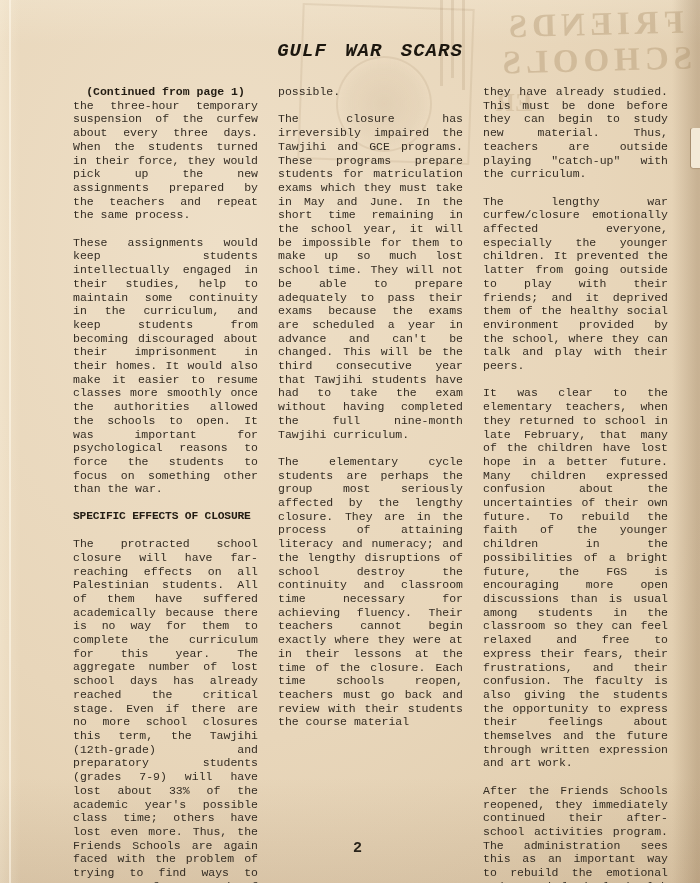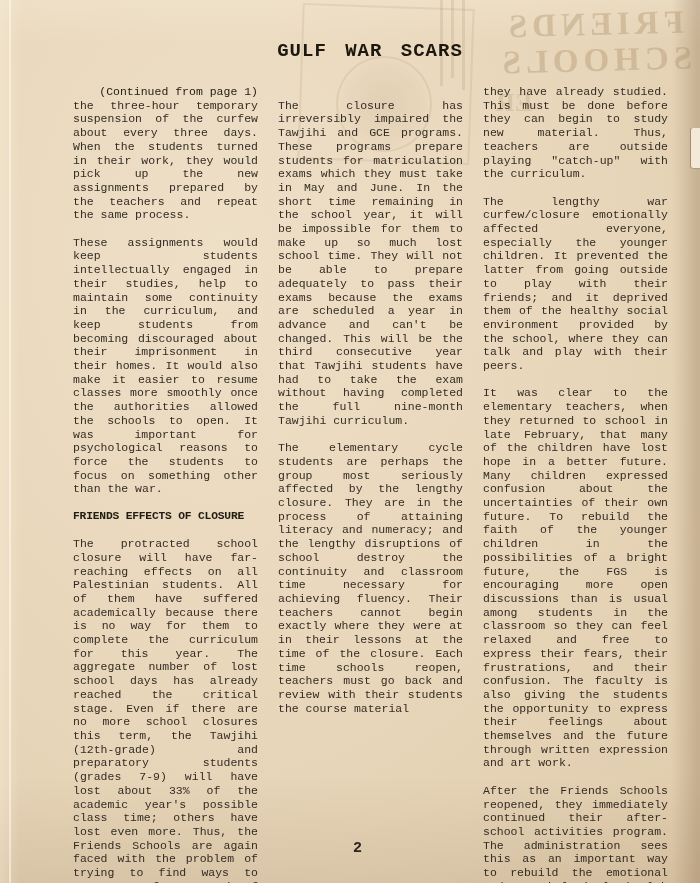--- a/index.html
+++ b/index.html
@@ -60,36 +60,37 @@
   .wm-pen3 { left: 462px; height: 90px; }
 
   .title-wrap {
     position: absolute; left: 73px; width: 594px; top: 40px;
     text-align: center;
   }
   .title {
     font-size: 19px; font-weight: bold; color: #1c170f;
     letter-spacing: 1px; word-spacing: 6px;
     display: inline-block;
+    font-style: italic;
   }
   .cols {
     position: absolute; left: 73px; top: 85px; width: 594px;
     display: flex; gap: 20px;
   }
   .col {
     width: 185px; flex: 0 0 185px;
     font-size: 11.5px; line-height: 13.7px;
     text-align: justify;
     color: #332c23;
   }
   .col p { margin: 13.7px 0 0 0; }
   .col p.first { margin-top: 0; }
   .lead, .tail {
-    font-weight: normal; color: #221c13;
-    text-align: right;
+    font-weight: bold; color: #221c13;
+    text-align: center;
   }
   .col h2 {
     font-size: 11.3px; font-weight: bold; color: #221c13;
     margin: 13.7px 0; white-space: nowrap; letter-spacing: -0.2px;
     text-align: left;
   }
   .page-number {
     position: absolute; left: 338px; top: 840px; width: 40px;
     text-align: center;
     font-size: 15px; font-weight: bold; color: #2a241b;
@@ -114,27 +115,28 @@
 <div class="wm wm-fragment">ER</div>
 
 <div class="title-wrap">
   <span class="title">GULF WAR SCARS</span>
 </div>
 
 <div class="cols">
 
   <div class="col">
     <div class="lead">(Continued from page 1)</div>
-    <p class="first">the three-hour temporary suspension of the curfew about every three days. When the students turned in their work, they would pick up the new assignments prepared by the teachers and repeat the same process.</p>
+    <p class="first">the three-hour temporary suspension of the curfew about every three days. When the students turned in their force, they would pick up the new assignments prepared by the teachers and repeat the same process.</p>
     <p>These assignments would keep students intellectually engaged in their studies, help to maintain some continuity in the curriculum, and keep students from becoming discouraged about their imprisonment in their homes. It would also make it easier to resume classes more smoothly once the authorities allowed the schools to open. It was important for psychological reasons to force the students to focus on something other than the war.</p>
-    <h2>FRIENDS EFFECTS OF CLOSURE</h2>
+    <h2>SPECIFIC EFFECTS OF CLOSURE</h2>
     <p class="first">The protracted school closure will have far-reaching effects on all Palestinian students. All of them have suffered academically because there is no way for them to complete the curriculum for this year. The aggregate number of lost school days has already reached the critical stage. Even if there are no more school closures this term, the Tawjihi (12th-grade) and preparatory students (grades 7-9) will have lost about 33% of the academic year's possible class time; others have lost even more. Thus, the Friends Schools are again faced with the problem of trying to find ways to compensate for as much of the lost school time as is</p>
   </div>
 
   <div class="col">
+    <p class="first">possible.</p>
     <p>The closure has irreversibly impaired the Tawjihi and GCE programs. These programs prepare students for matriculation exams which they must take in May and June. In the short time remaining in the school year, it will be impossible for them to make up so much lost school time. They will not be able to prepare adequately to pass their exams because the exams are scheduled a year in advance and can't be changed. This will be the third consecutive year that Tawjihi students have had to take the exam without having completed the full nine-month Tawjihi curriculum.</p>
     <p>The elementary cycle students are perhaps the group most seriously affected by the lengthy closure. They are in the process of attaining literacy and numeracy; and the lengthy disruptions of school destroy the continuity and classroom time necessary for achieving fluency. Their teachers cannot begin exactly where they were at in their lessons at the time of the closure. Each time schools reopen, teachers must go back and review with their students the course material</p>
   </div>
 
   <div class="col">
     <p class="first">they have already studied. This must be done before they can begin to study new material. Thus, teachers are outside playing "catch-up" with the curriculum.</p>
     <p>The lengthy war curfew/closure emotionally affected everyone, especially the younger children. It prevented the latter from going outside to play with their friends; and it deprived them of the healthy social environment provided by the school, where they can talk and play with their peers.</p>
     <p>It was clear to the elementary teachers, when they returned to school in late February, that many of the children have lost hope in a better future. Many children expressed confusion about the uncertainties of their own future. To rebuild the faith of the younger children in the possibilities of a bright future, the FGS is encouraging more open discussions than is usual among students in the classroom so they can feel relaxed and free to express their fears, their frustrations, and their confusion. The faculty is also giving the students the opportunity to express their feelings about themselves and the future through written expression and art work.</p>
     <p>After the Friends Schools reopened, they immediately continued their after-school activities program. The administration sees this as an important way to rebuild the emotional and psychological health of the students.</p>
 

